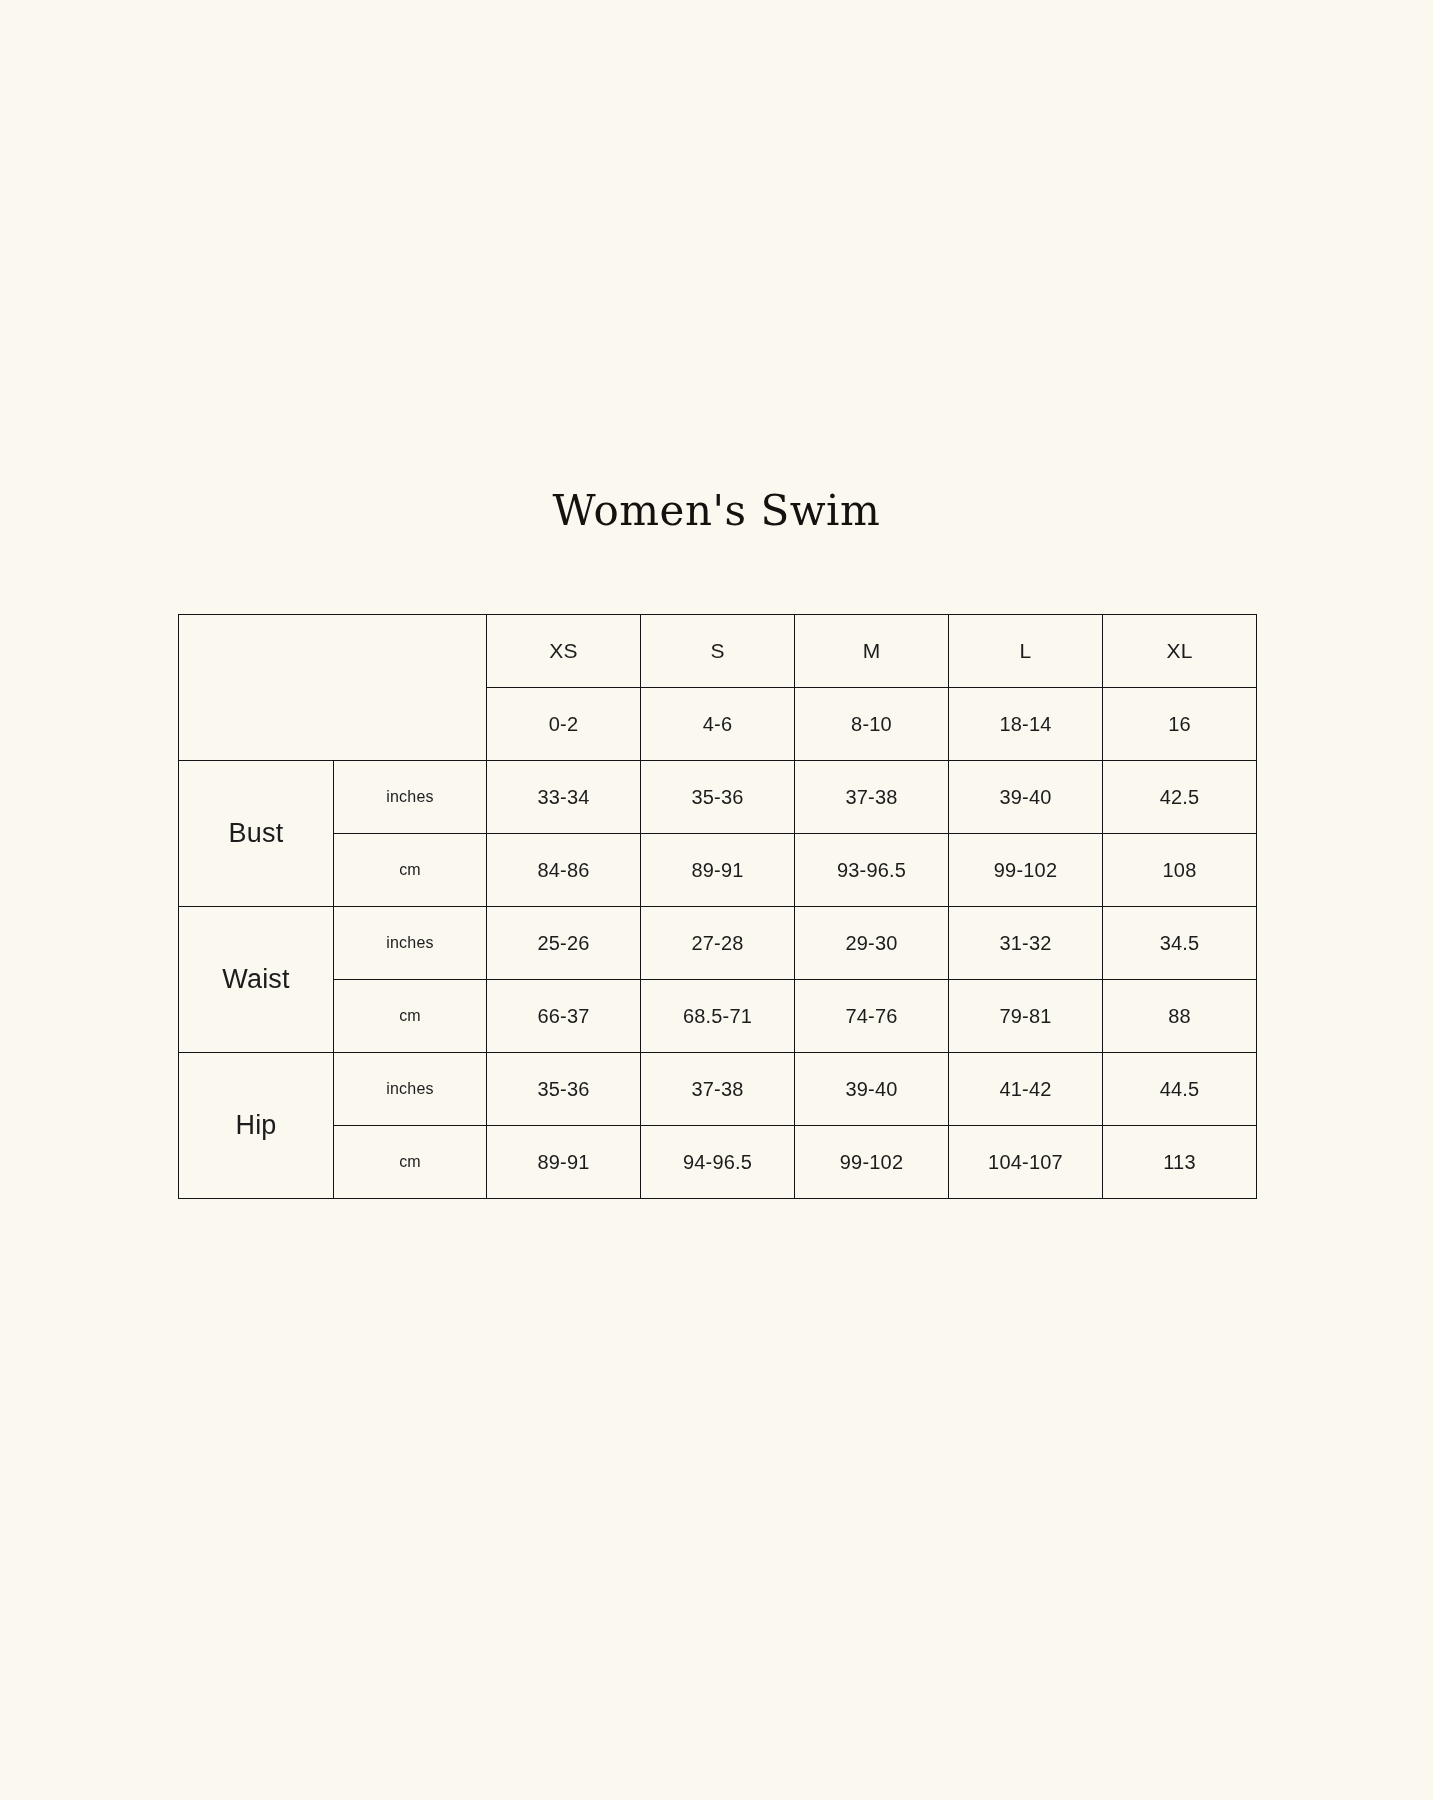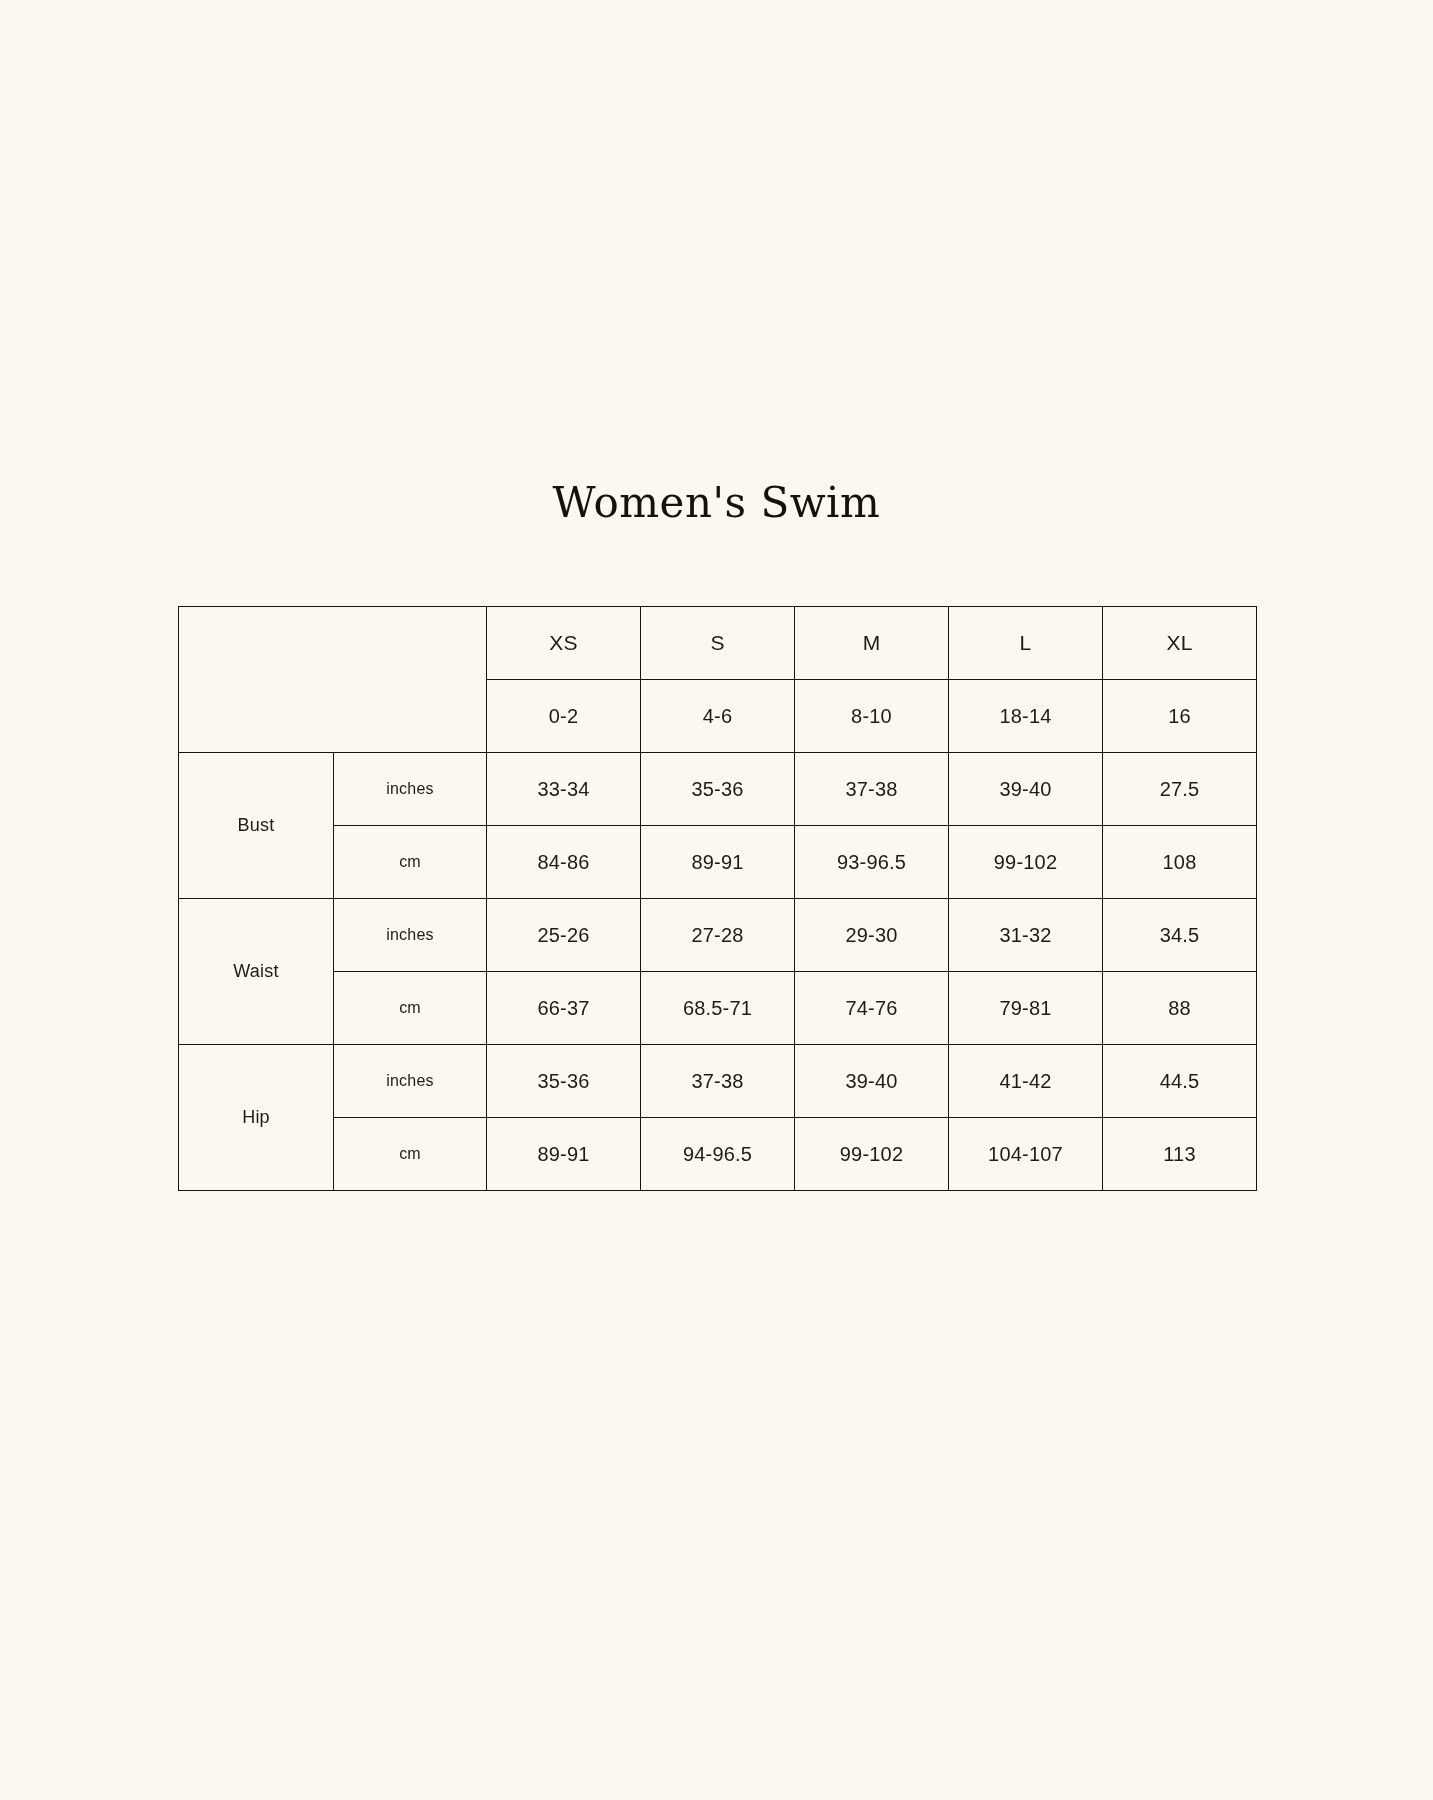--- a/index.html
+++ b/index.html
@@ -12,21 +12,21 @@
     background: #fbf8ef;
     font-family: "Liberation Sans", sans-serif;
     color: #1a1a1a;
     position: relative;
     overflow: hidden;
   }
 
   .page {
     position: absolute;
     left: 0;
-    top: 8px;
+    top: 16px;
     width: 1433px;
     height: 1580px;
   }
 
   .title {
     position: absolute;
     left: 0;
     top: 470px;
     width: 1433px;
     text-align: center;
@@ -62,21 +62,21 @@
   .size-table td.blank {
     border-left: 1px solid #141414;
     border-top: 1px solid #141414;
   }
 
   .col-rowlabel { width: 155px; }
   .col-unit { width: 153px; }
   .col-size { width: 154px; }
 
   td.row-label {
-    font-size: 18px;
+    font-size: 27px;
   }
 
   td.unit-label {
     font-size: 16px;
   }
 
   td.size-head {
     font-size: 21px;
   }
 </style>
@@ -114,21 +114,21 @@
         <td>16</td>
       </tr>
 
       <tr>
         <td class="row-label" rowspan="2">Bust</td>
         <td class="unit-label">inches</td>
         <td>33-34</td>
         <td>35-36</td>
         <td>37-38</td>
         <td>39-40</td>
-        <td>27.5</td>
+        <td>42.5</td>
       </tr>
       <tr>
         <td class="unit-label">cm</td>
         <td>84-86</td>
         <td>89-91</td>
         <td>93-96.5</td>
         <td>99-102</td>
         <td>108</td>
       </tr>
 

